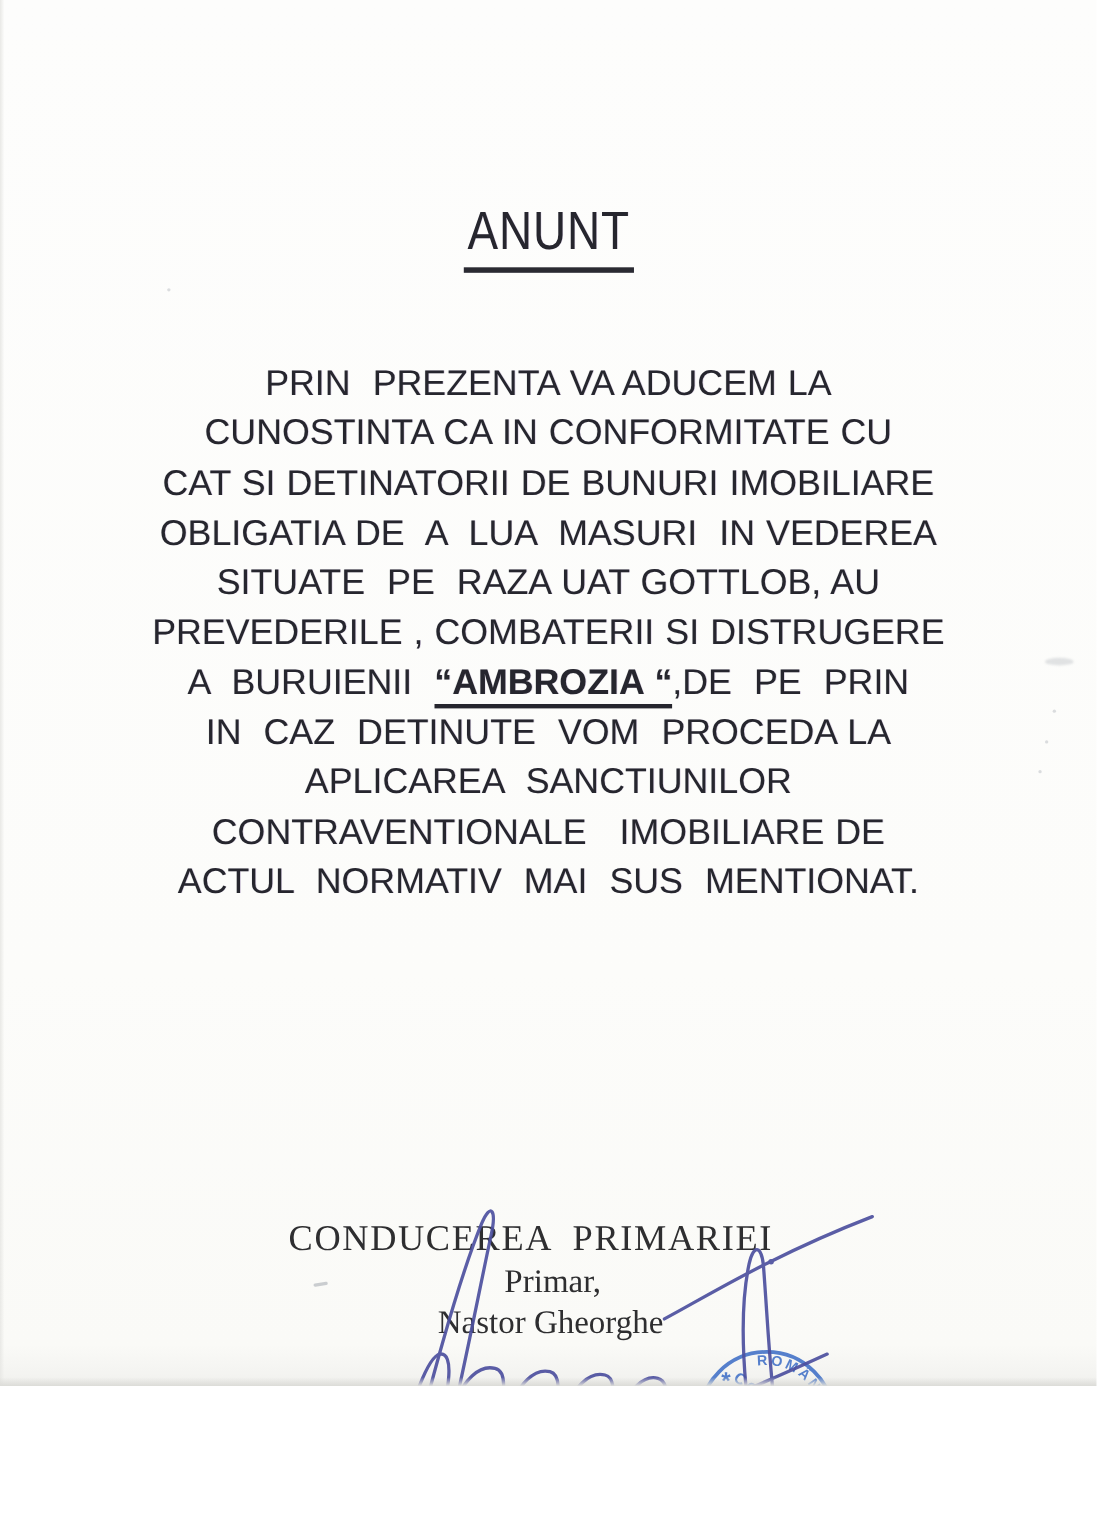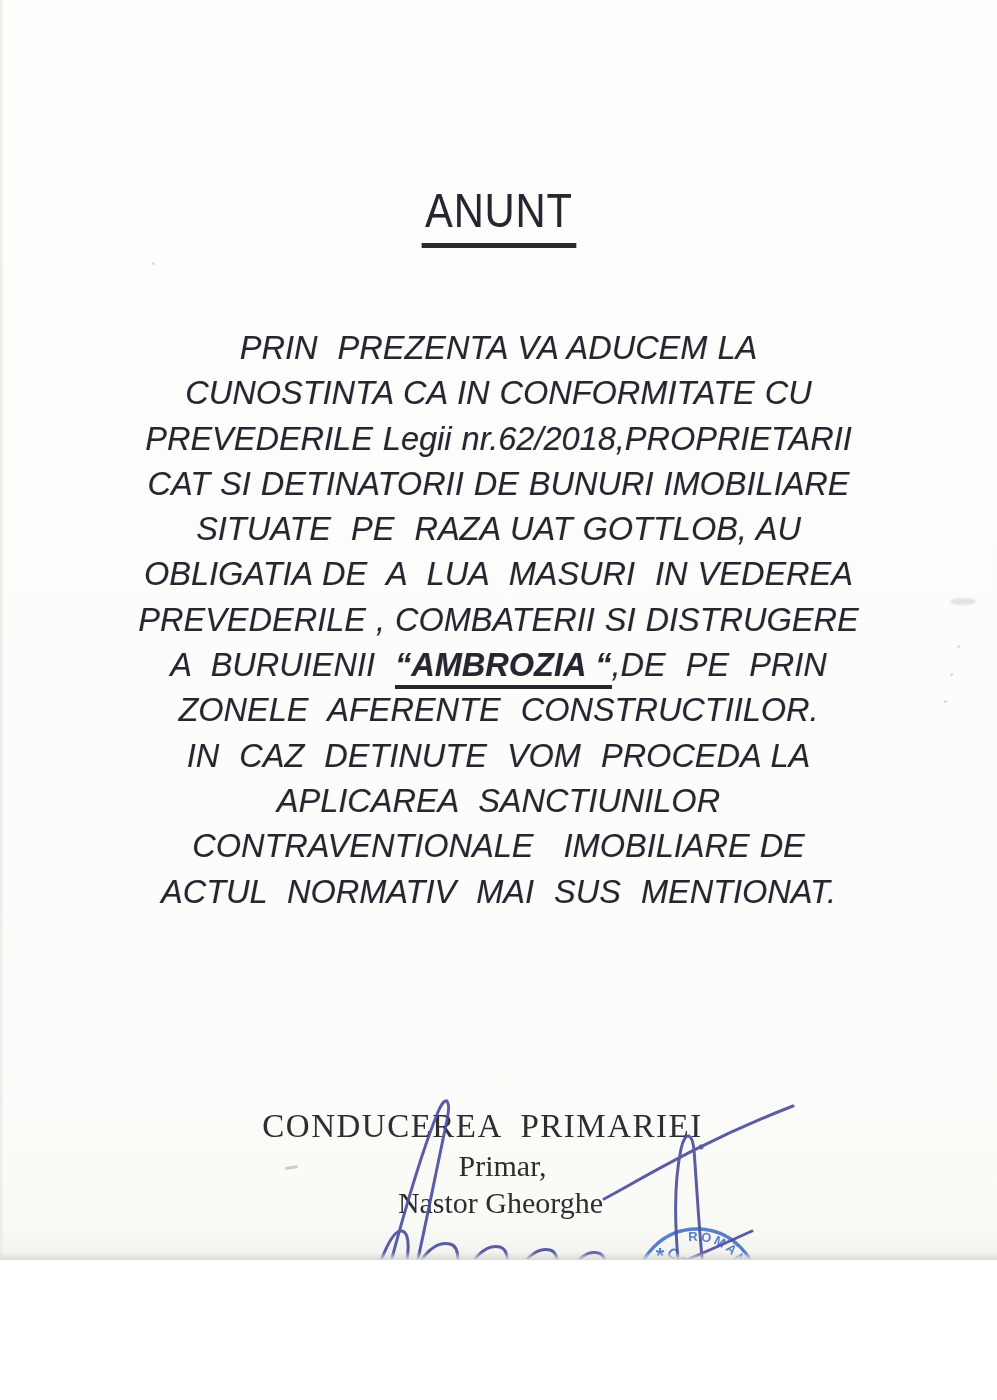--- a/index.html
+++ b/index.html
@@ -29,21 +29,21 @@
   }
   
   .body-text{
     position:absolute;top:326px;left:0;width:100%;
     text-align:center;
     font-size:32.5px;line-height:45.3px;
     color:#26262e;
     word-spacing:1px;
     text-shadow:0.6px 0 0 rgba(110,70,150,0.22), -0.5px 0 0 rgba(70,110,80,0.12);
   }
-  .body-line{white-space:pre;font-style:italic;}
+  .body-line{white-space:pre;}
   .hl{
     font-weight:bold;
     border-bottom:4px solid #26262e;
     padding-bottom:2px;
   }
   
   .signoff{
     position:absolute;top:1110px;left:0;width:100%;
     text-align:center;
     font-family:"Liberation Serif", serif;
@@ -67,27 +67,25 @@
 
   <div class="edge-left"></div>
 
   <div class="title-wrap">
     <span class="title">ANUNT</span>
   </div>
 
   <div class="body-text">
     <div class="body-line"><span>PRIN  PREZENTA VA ADUCEM LA</span><span class="hl"></span><span></span></div>
     <div class="body-line"><span>CUNOSTINTA CA IN CONFORMITATE CU</span><span class="hl"></span><span></span></div>
-    <div class="body-line"><span>PREVEDERILE Legii nr.62/2018,PROPRIETARII</span><span class="hl"></span><span></span></div>
     <div class="body-line"><span>CAT SI DETINATORII DE BUNURI IMOBILIARE</span><span class="hl"></span><span></span></div>
+    <div class="body-line"><span>OBLIGATIA DE  A  LUA  MASURI  IN VEDEREA</span><span class="hl"></span><span></span></div>
     <div class="body-line"><span>SITUATE  PE  RAZA UAT GOTTLOB, AU</span><span class="hl"></span><span></span></div>
-    <div class="body-line"><span>OBLIGATIA DE  A  LUA  MASURI  IN VEDEREA</span><span class="hl"></span><span></span></div>
     <div class="body-line"><span>PREVEDERILE , COMBATERII SI DISTRUGERE</span><span class="hl"></span><span></span></div>
     <div class="body-line"><span>A  BURUIENII  </span><span class="hl">“AMBROZIA “</span><span>,DE  PE  PRIN</span></div>
-    <div class="body-line"><span>ZONELE  AFERENTE  CONSTRUCTIILOR.</span><span class="hl"></span><span></span></div>
     <div class="body-line"><span>IN  CAZ  DETINUTE  VOM  PROCEDA LA</span><span class="hl"></span><span></span></div>
     <div class="body-line"><span>APLICAREA  SANCTIUNILOR</span><span class="hl"></span><span></span></div>
     <div class="body-line"><span>CONTRAVENTIONALE   IMOBILIARE DE</span><span class="hl"></span><span></span></div>
     <div class="body-line"><span>ACTUL  NORMATIV  MAI  SUS  MENTIONAT.</span><span class="hl"></span><span></span></div>
   </div>
 
   <div class="signoff">
     <div class="org">CONDUCEREA  PRIMARIEI</div>
     <div class="role">Primar,</div>
     <div class="name">Nastor Gheorghe</div>

